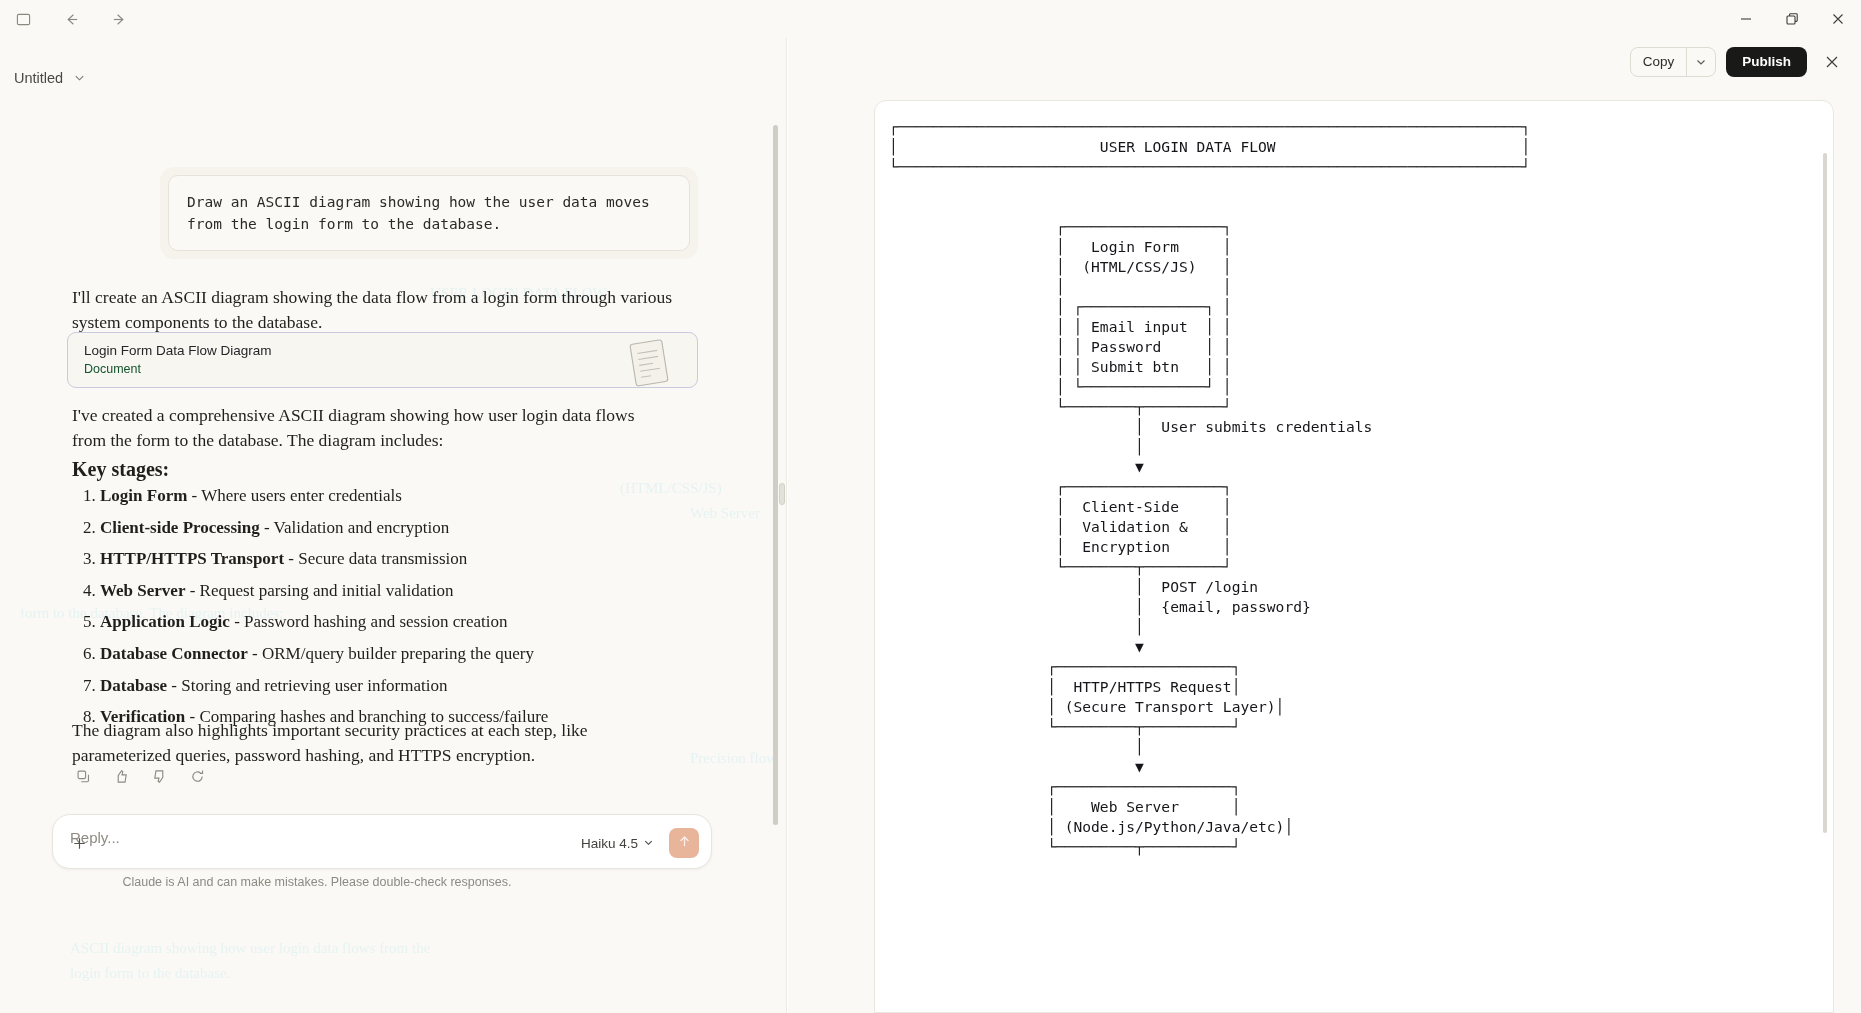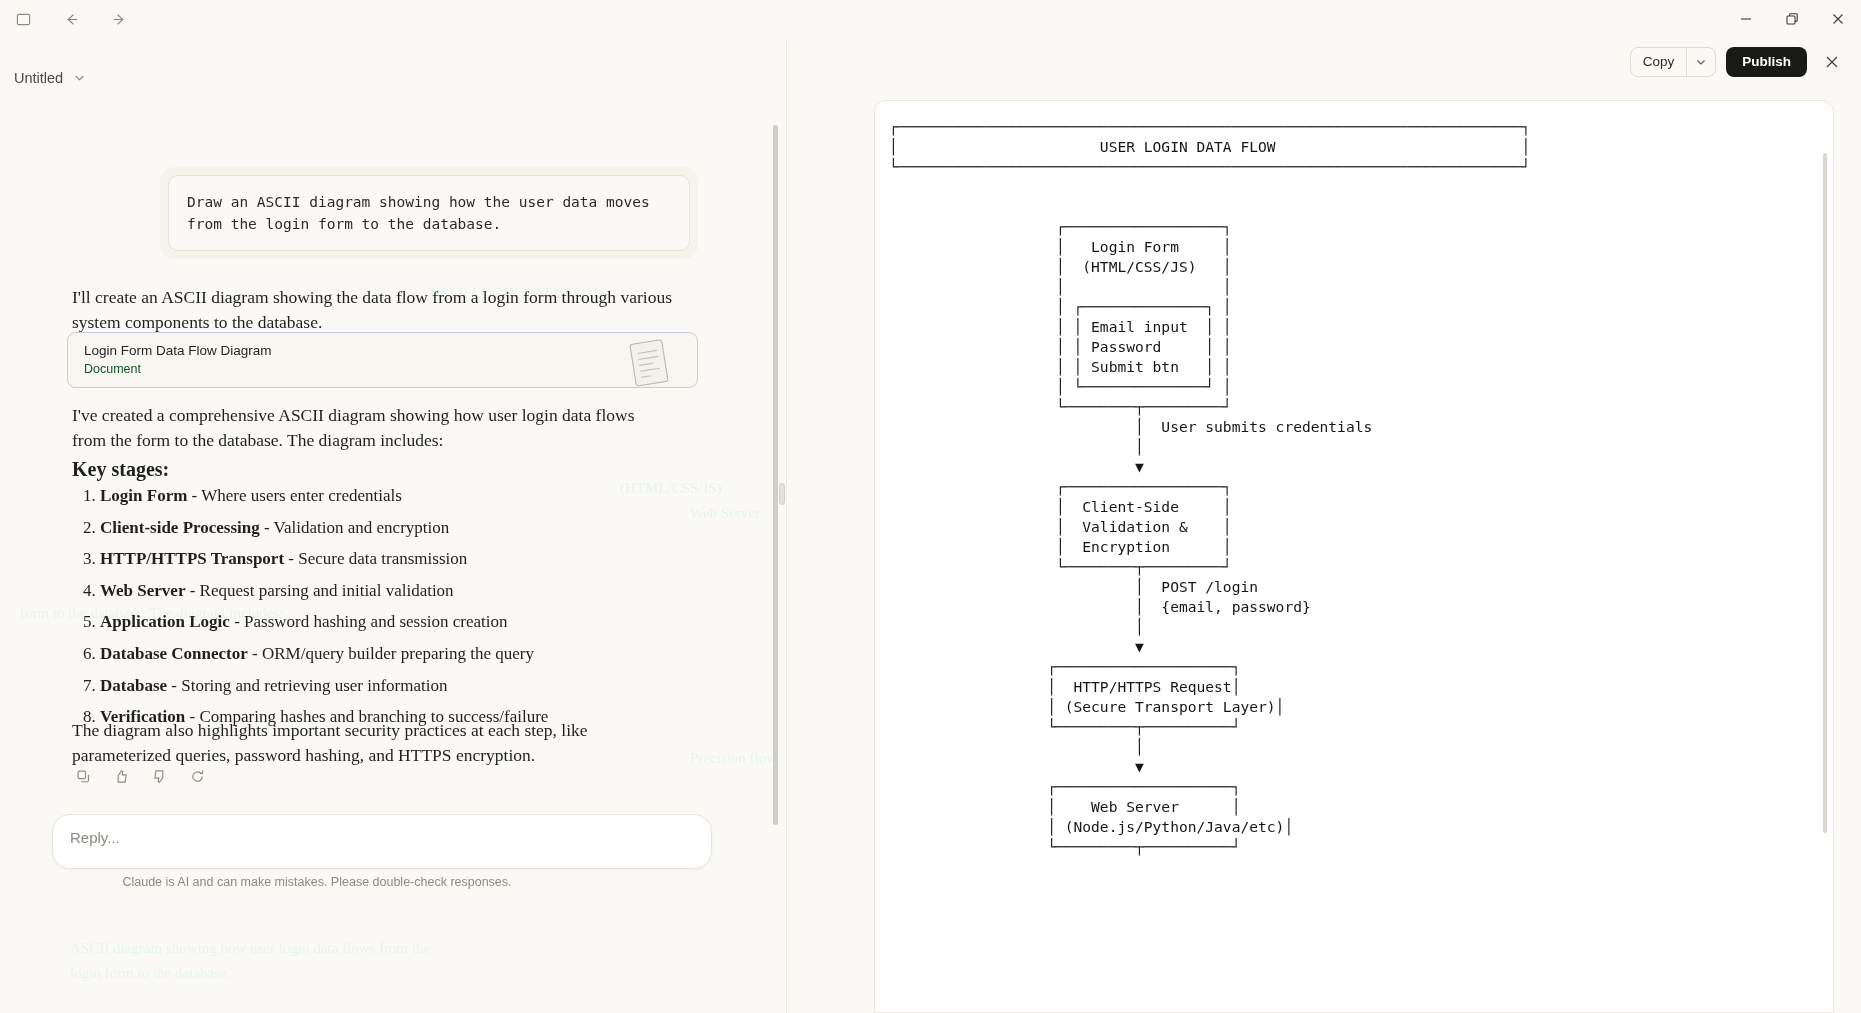--- a/index.html
+++ b/index.html
@@ -335,20 +335,44 @@
       <div>
         <svg width="15" height="15" viewBox="0 0 16 16" fill="none" stroke="currentColor" stroke-width="1.2">
           <path d="M13 8 A5 5 0 1 1 11.2 4.2"></path>
             <path d="M13.4 1.6 V4.6 H10.4"></path>
         </svg>
       </div>
     </div>
 
     <div class="composer">
       <div class="composer-placeholder">Reply...</div>
+      <div class="composer-bottom">
+        <div class="plus-btn">
+          <svg width="17" height="17" viewBox="0 0 18 18" stroke="currentColor" stroke-width="1.2">
+              <path d="M9 3.5 V14.5 M3.5 9 H14.5"></path>
+            </svg>
+        </div>
+        <div class="sp"></div>
+        <div class="model-sel">
+          <span>Haiku 4.5</span>
+          <span>
+            <svg width="11" height="11" viewBox="0 0 12 12" fill="none" stroke="currentColor" stroke-width="1.2">
+                <path d="M2.5 4.5 L6 8 L9.5 4.5"></path>
+              </svg>
+          </span>
+        </div>
+        <div class="send-btn">
+          <span>
+            <svg width="15" height="15" viewBox="0 0 16 16" fill="none" stroke="currentColor" stroke-width="1.5">
+              <path d="M8 13 V3.5"></path>
+                <path d="M3.8 7.5 L8 3.2 L12.2 7.5"></path>
+            </svg>
+          </span>
+        </div>
+      </div>
     </div>
 
     <div class="disclaimer">Claude is AI and can make mistakes. Please double-check responses.</div>
 
     <div class="chat-scrollbar"></div>
     <div class="chat-grabber"></div>
   </div>
 </div>
 
 <div class="art-pane">

